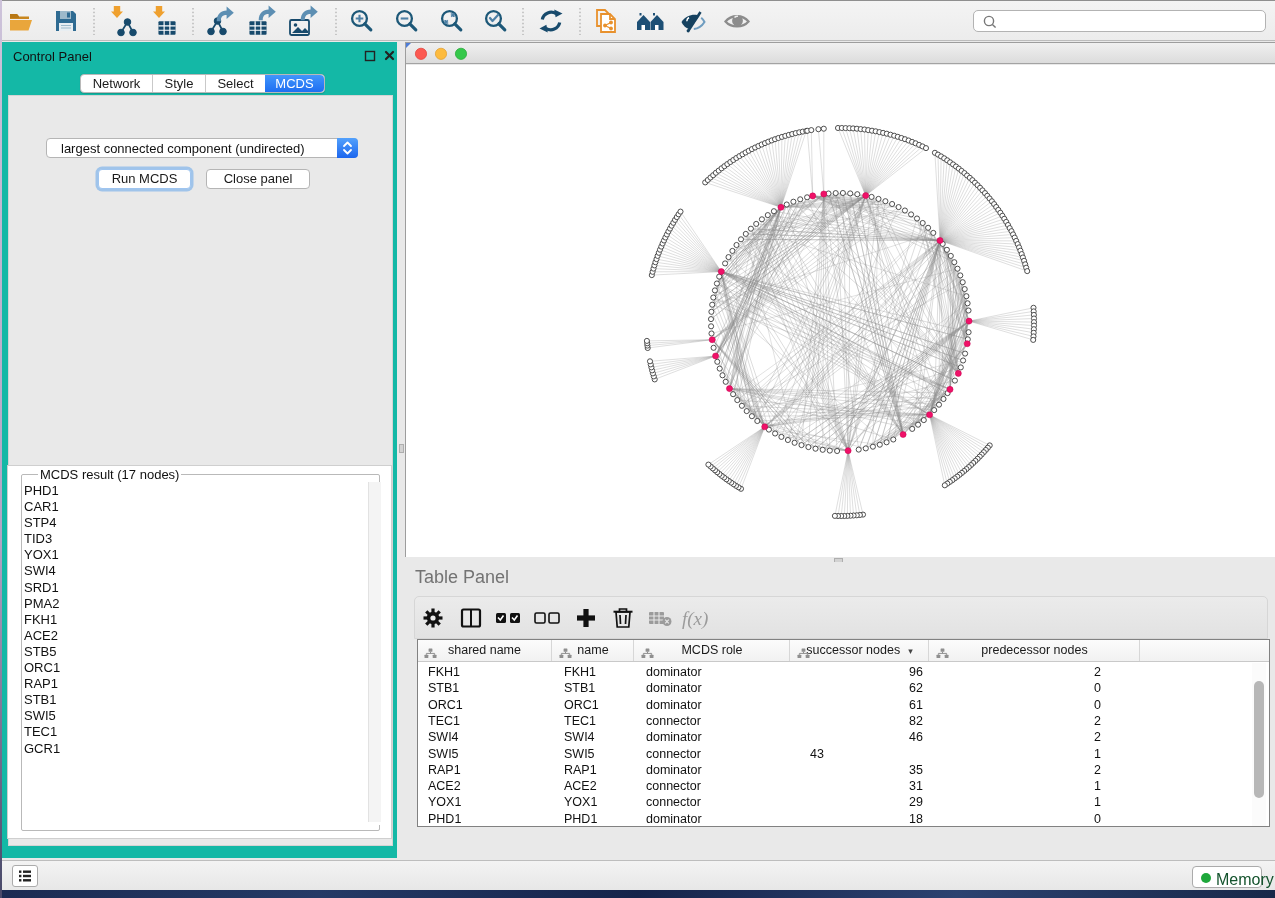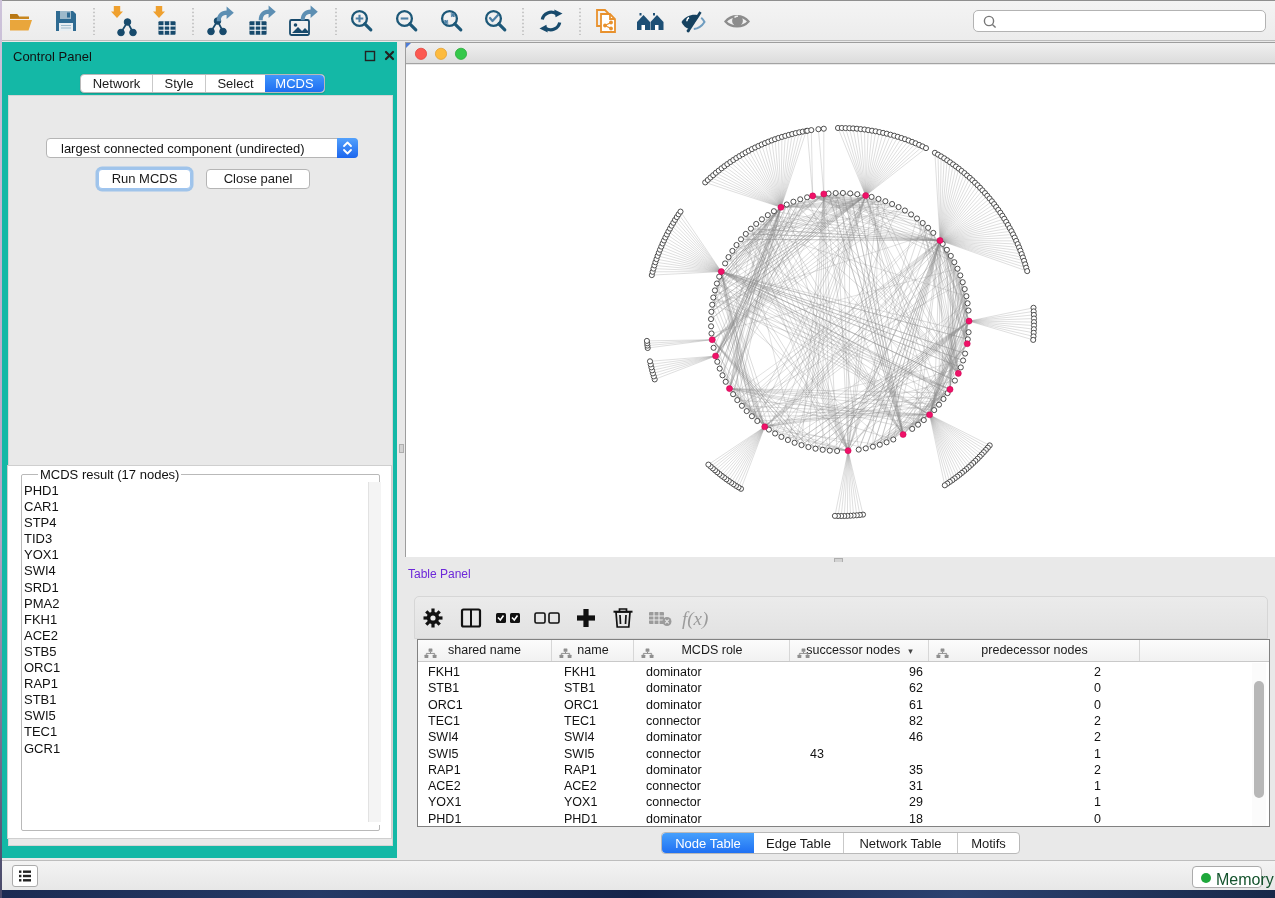--- a/index.html
+++ b/index.html
@@ -560,21 +560,21 @@
       <circle cx="729.5" cy="388.6" r="3.05"></circle>
       <circle cx="715.6" cy="356.0" r="3.05"></circle>
       <circle cx="712.2" cy="339.7" r="3.05"></circle>
       <circle cx="721.3" cy="271.6" r="3.05"></circle>
     </g>
   </svg>
 
 <div class="abs" style="left:834px;top:558px;width:9px;height:5px;background:#d2d2d2;border:1px solid #aeaeae;"></div>
 
 <div class="abs" style="left:405px;top:562px;width:870px;height:296px;background:#e9e9e9;">
-  <div class="abs" style="left:3px;top:5px;font-size:12px;color:#6d28d9;">Table Panel</div>
+  <div class="abs" style="left:10px;top:5px;font-size:18px;color:#737373;">Table Panel</div>
 
   <div class="abs" style="left:9px;top:34px;width:854px;height:43px;background:linear-gradient(#ebebeb,#e2e2e2);border:1px solid #d6d6d6;border-radius:5px 5px 0 0;">
 <svg class="abs" style="left:0;top:0" width="740" height="41" viewBox="0 0 740 41" xmlns="http://www.w3.org/2000/svg">
 
 <g transform="translate(18,21)" fill="#111">
 <circle r="6.2"></circle>
 <g>
             <rect x="-1.6" y="-9.5" width="3.2" height="19"></rect>
             <rect x="-9.5" y="-1.6" width="19" height="3.2"></rect>
             <rect x="-1.6" y="-9.5" width="3.2" height="19" transform="rotate(45)"></rect>
@@ -739,26 +739,20 @@
           <span style="position:absolute;left:377px;width:128px;text-align:right;">18</span>
           <span style="position:absolute;left:517px;width:166px;text-align:right;">0</span>
         </div>
     </div>
 
     <div class="abs" style="left:834px;top:23px;width:14px;height:163px;background:#fbfbfb;">
       <div class="abs" style="left:2px;top:18px;width:10px;height:117px;background:#b7b7b7;border-radius:5px;"></div>
     </div>
   </div>
 
-  <div class="abs" style="left:256px;top:270px;height:22px;display:flex;border:1px solid #b9b9b9;border-radius:4px;background:#fff;font-size:13px;">
-    <div style="width:92px;text-align:center;line-height:21px;background:linear-gradient(#46a0fc,#1f70f3);color:#fff;border-radius:4px 0 0 4px;">Node Table</div>
-    <div style="width:90px;text-align:center;line-height:21px;border-right:1px solid #c9c9c9;">Edge Table</div>
-    <div style="width:114px;text-align:center;line-height:21px;border-right:1px solid #c9c9c9;">Network Table</div>
-    <div style="width:61px;text-align:center;line-height:21px;">Motifs</div>
-  </div>
 </div>
 
 <div class="abs" style="left:0;top:860px;width:1275px;height:30px;background:linear-gradient(#f3f3f3,#e7e7e7);border-top:1px solid #bdbdbd;">
   <div class="abs" style="left:12px;top:4px;width:26px;height:22px;background:#fff;border:1px solid #ababab;border-radius:3px;">
     <svg width="24" height="20" viewBox="0 0 24 20" style="position:absolute;left:0;top:0">
       <g fill="#222">
           <rect x="6" y="4.5" width="2.4" height="2.4"></rect>
           <rect x="6" y="8.8" width="2.4" height="2.4"></rect>
           <rect x="6" y="13.1" width="2.4" height="2.4"></rect>
           <rect x="10" y="4.5" width="8" height="2.4"></rect>

